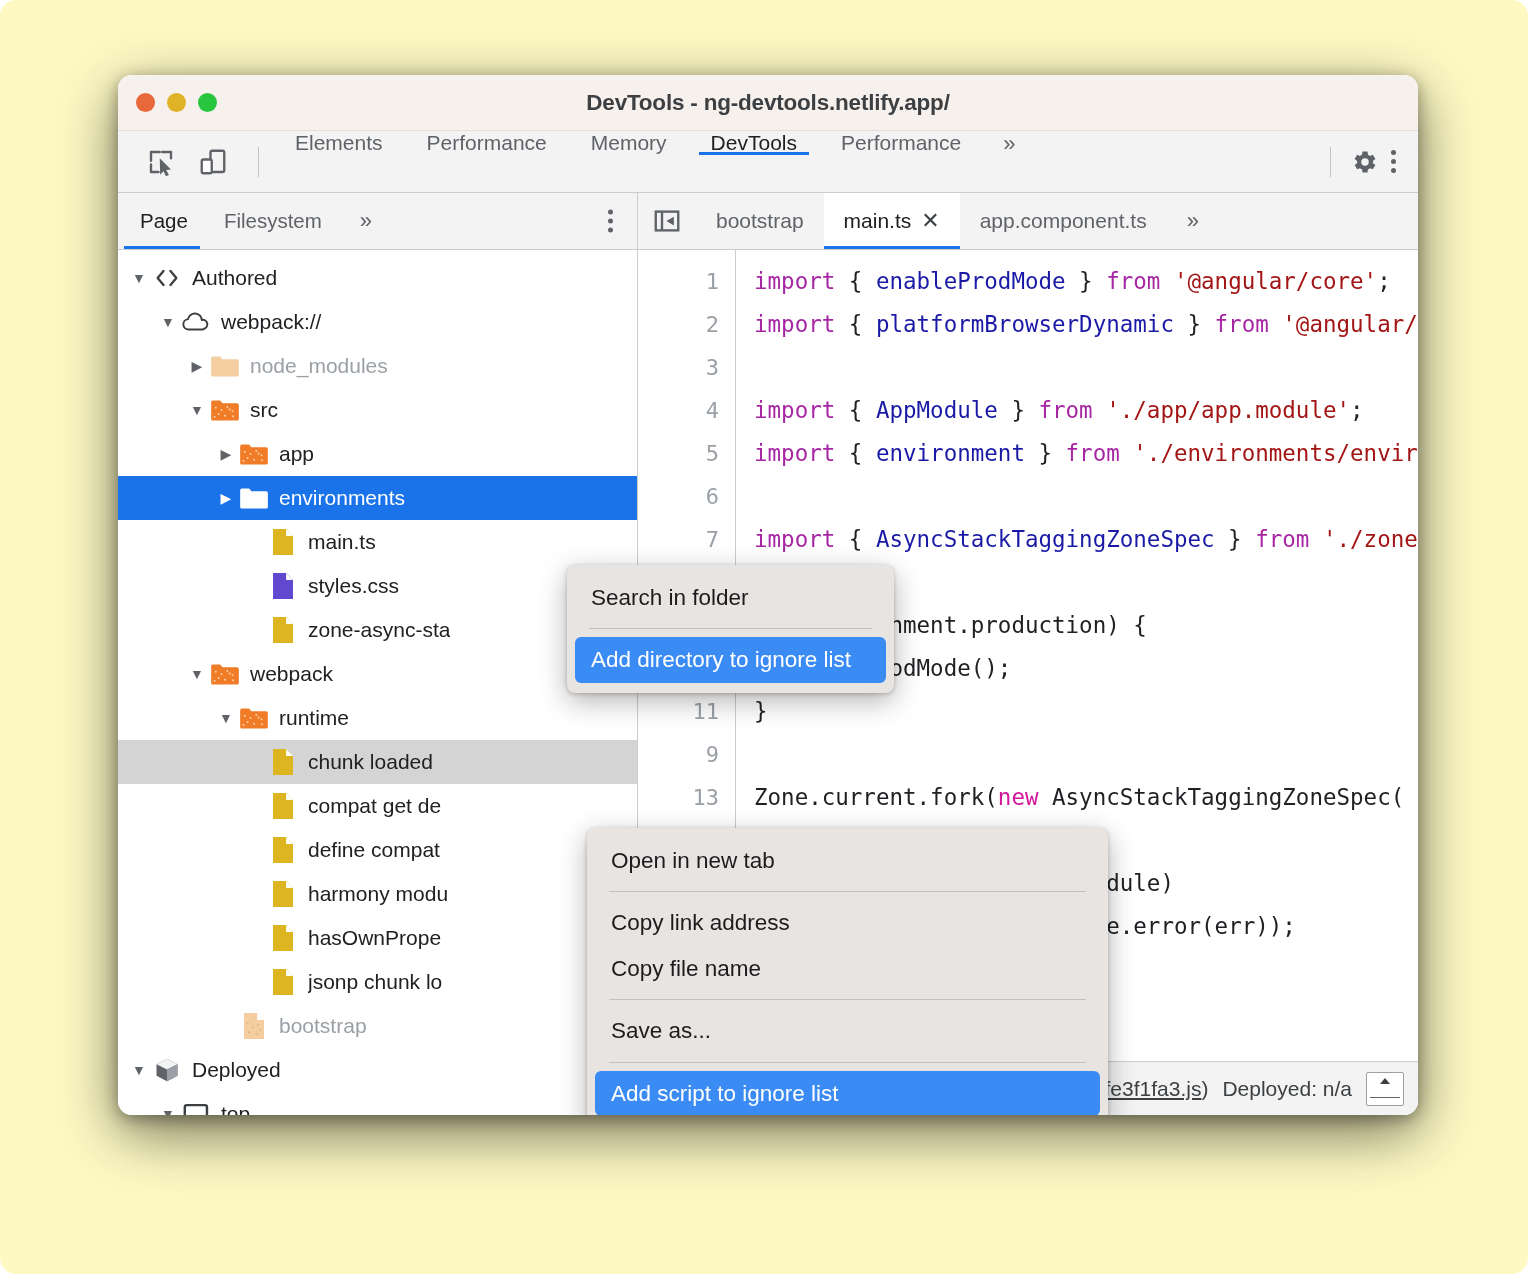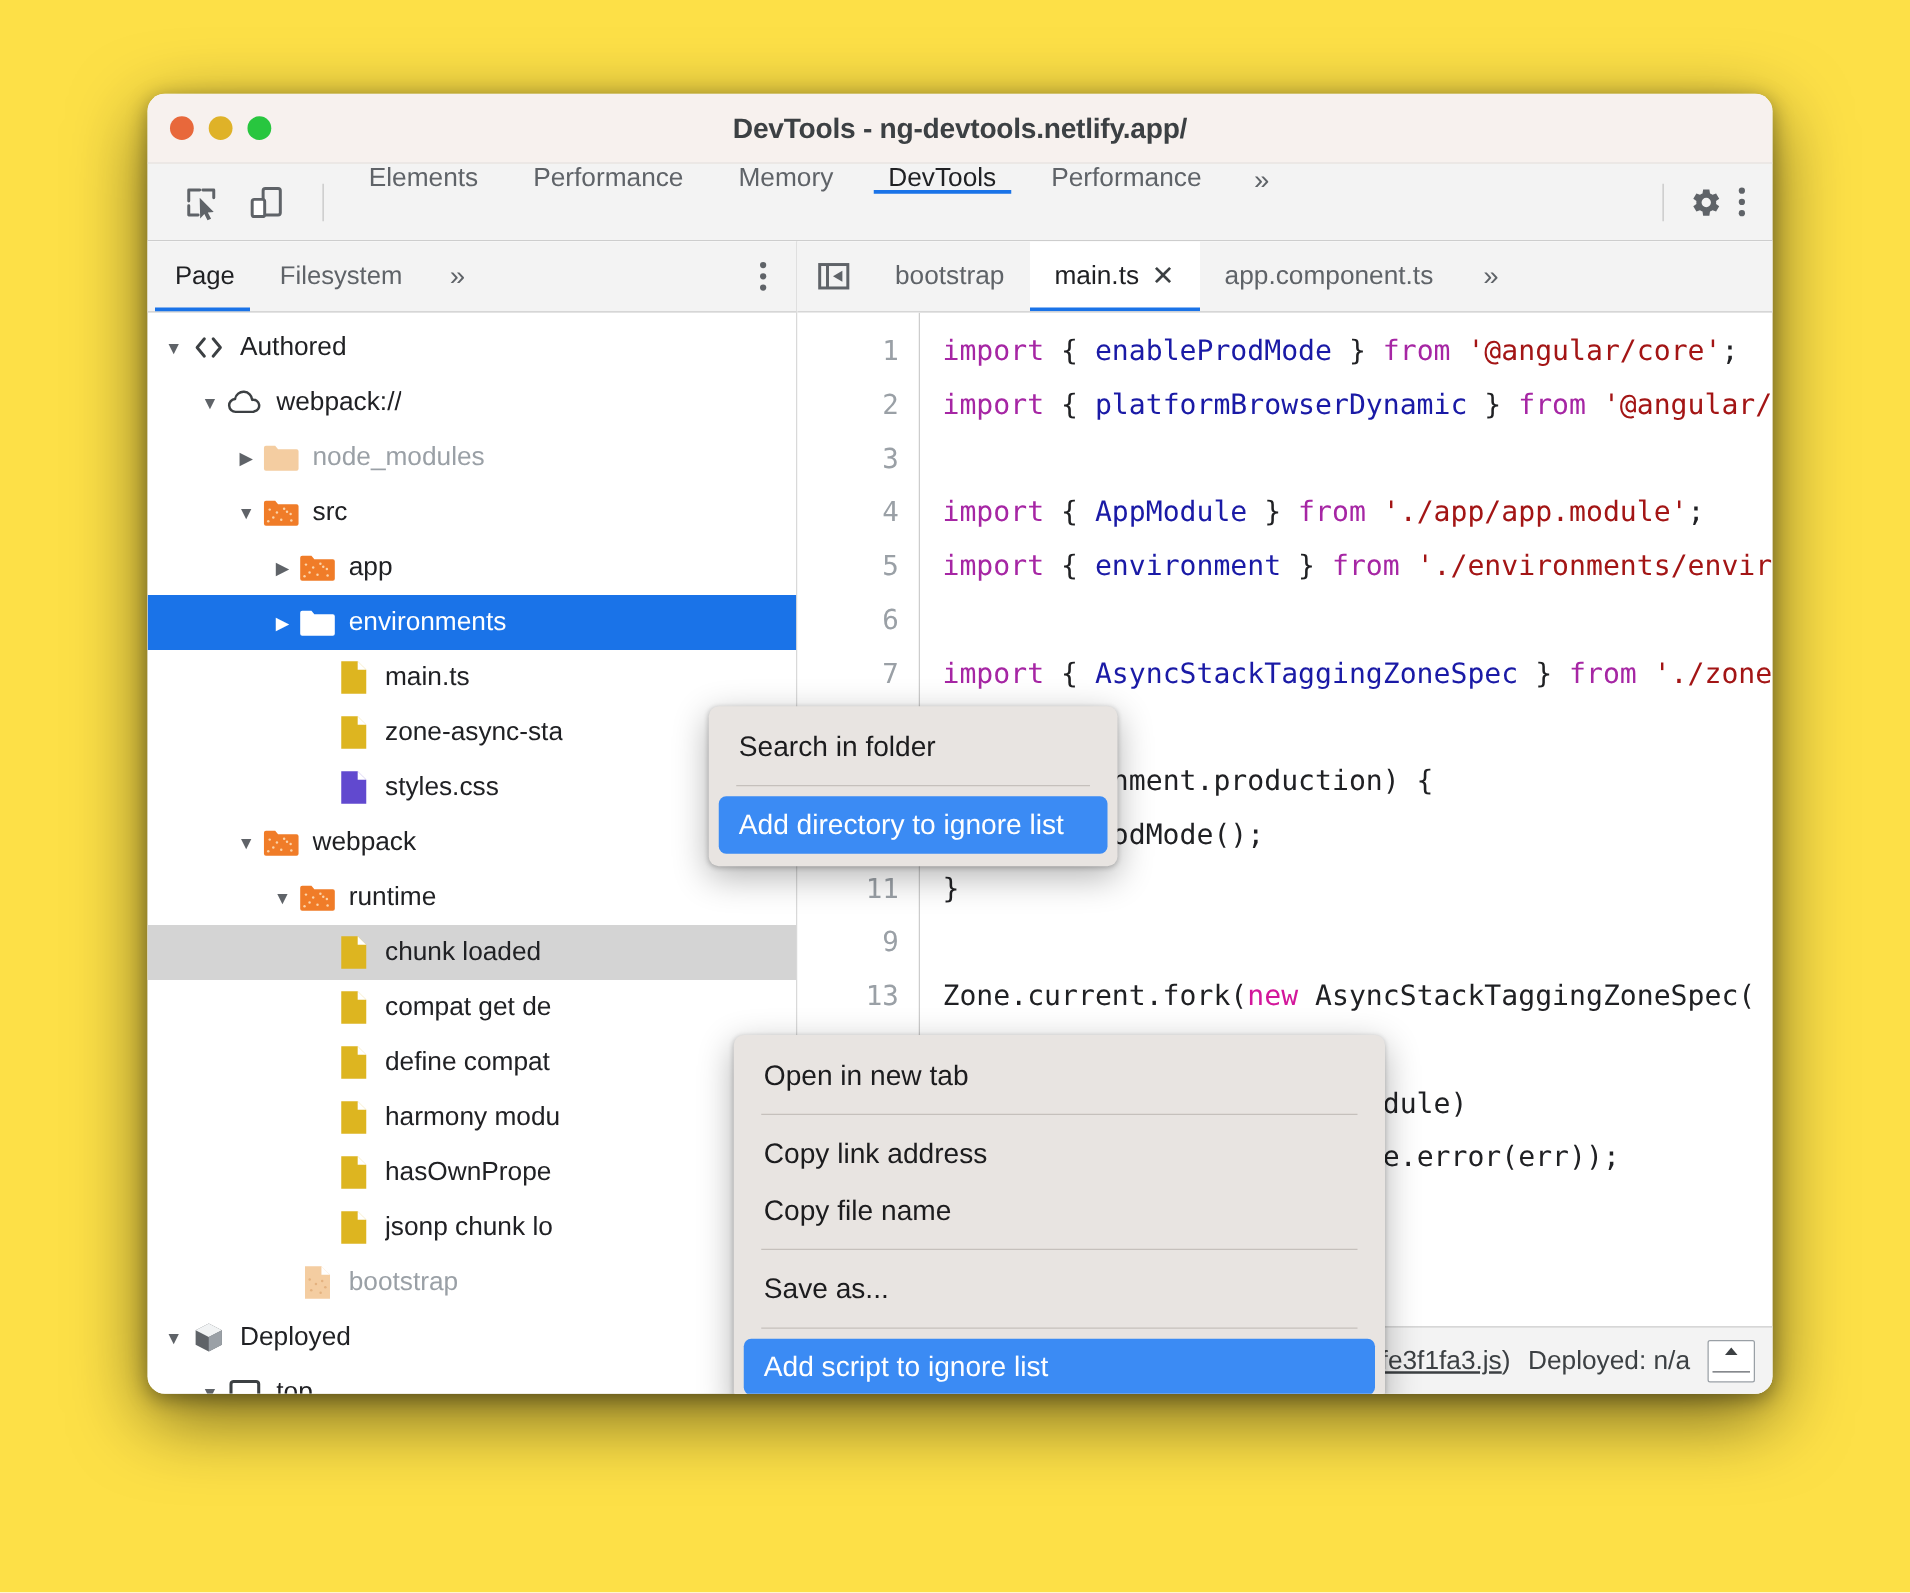--- a/index.html
+++ b/index.html
@@ -6,21 +6,22 @@
   html, body {
     margin: 0; padding: 0;
     width: 1528px; height: 1274px;
     background: #ffffff;
     font-family: "Liberation Sans", sans-serif;
     overflow: hidden;
   }
   #root {
     position: relative;
     width: 1528px; height: 1274px;
-    background: #fde047;
+    background: #fef9c3;
+    border-radius: 16px;
   }
 
   
   .window {
     position: absolute;
     left: 118px; top: 75px;
     width: 1300px; height: 1040px;
     border-radius: 14px;
     background: #ffffff;
     box-shadow: 0 18px 60px rgba(0,0,0,0.55), 0 4px 16px rgba(0,0,0,0.35);
@@ -379,36 +380,36 @@
                   <path d="M12.5 1.6 18 7.1h-5.5Z" fill="#fff"></path>
                 </svg>
               </span>
               <span class="label">main.ts</span>
             </div>
             <div class="row">
               <span style="flex: 0 0 auto; display: block; width: 124px;"></span>
               <span class="twisty empty">▶</span>
               <span class="ico">
                 <svg width="26" height="30" viewBox="0 0 20 24">
+                  <path d="M2 1.6h10.5L18 7.1V22.4H2Z" fill="#6149cf"></path>
+                  <path d="M12.5 1.6 18 7.1h-5.5Z" fill="#fff"></path>
+                </svg>
+              </span>
+              <span class="label">styles.css</span>
+            </div>
+            <div class="row">
+              <span style="flex: 0 0 auto; display: block; width: 124px;"></span>
+              <span class="twisty empty">▶</span>
+              <span class="ico">
+                <svg width="26" height="30" viewBox="0 0 20 24">
                   <path d="M2 1.6h10.5L18 7.1V22.4H2Z" fill="#ddb520"></path>
                   <path d="M12.5 1.6 18 7.1h-5.5Z" fill="#fff"></path>
                 </svg>
               </span>
               <span class="label">zone-async-sta</span>
-            </div>
-            <div class="row">
-              <span style="flex: 0 0 auto; display: block; width: 124px;"></span>
-              <span class="twisty empty">▶</span>
-              <span class="ico">
-                <svg width="26" height="30" viewBox="0 0 20 24">
-                  <path d="M2 1.6h10.5L18 7.1V22.4H2Z" fill="#6149cf"></path>
-                  <path d="M12.5 1.6 18 7.1h-5.5Z" fill="#fff"></path>
-                </svg>
-              </span>
-              <span class="label">styles.css</span>
             </div>
             <div class="row">
               <span style="flex: 0 0 auto; display: block; width: 66px;"></span>
               <span class="twisty">▼</span>
               <span class="ico">
                 <svg width="30" height="26" viewBox="0 0 26 22">
                   <path d="M1 4.2a1.4 1.4 0 0 1 1.4-1.4h6.4l2 2.4h12.8a1.4 1.4 0 0 1 1.4 1.4v12.2a1.4 1.4 0 0 1-1.4 1.4H2.4A1.4 1.4 0 0 1 1 18.8Z" fill="#f07c28"></path>
                   <g fill="#fbd3a8">
                     <circle cx="5" cy="9" r=".85"></circle>
                     <circle cx="10" cy="11" r=".85"></circle>

